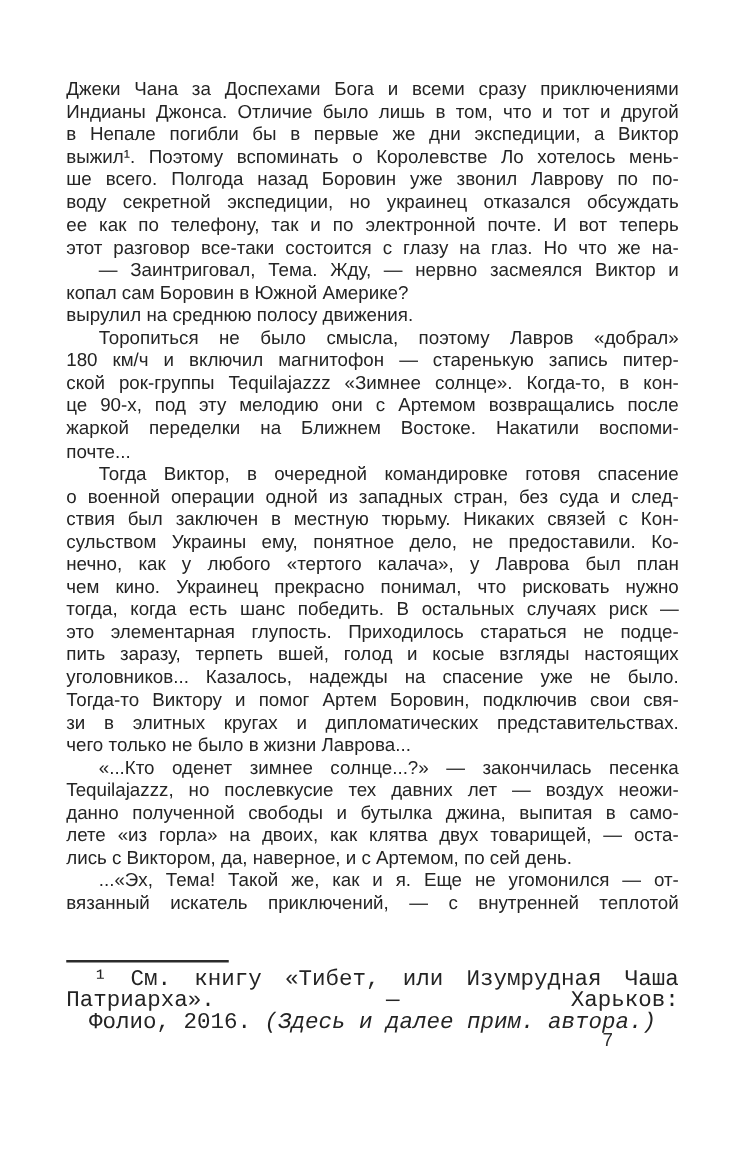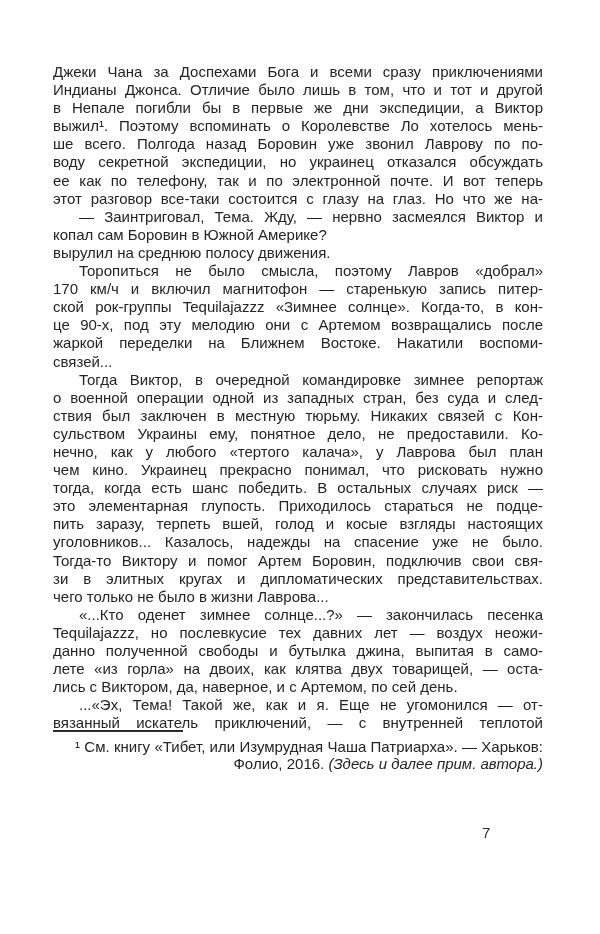--- a/index.html
+++ b/index.html
@@ -26,38 +26,39 @@
     -moz-text-align-last: justify;
   }
   .line.indent { text-indent: 26px; }
   .line.last {
     text-align-last: left;
     -moz-text-align-last: left;
   }
   .footnote {
     position: absolute;
     left: 53px;
-    top: 730px;
+    top: 768px;
     width: 490px;
-    font-size: 15px;
+    font-size: 18px;
+    font-family: Liberation Mono, monospace;
   }
   .footnote-rule {
     width: 130px;
     height: 2px;
     background: #2b2b2b;
     margin-bottom: 6px;
   }
   .fn-line { line-height: 17px; }
   .fn-line-1 {
     text-indent: 22px;
     text-align: justify;
     text-align-last: justify;
     -moz-text-align-last: justify;
   }
-  .fn-line-2 { text-align: right; }
+  .fn-line-2 { text-align: center; }
   .fn-italic { font-style: italic; }
   .page-number {
     position: absolute;
     left: 482px;
     top: 824px;
     font-size: 15px;
     color: #2e2e2e;
   }
 </style>
 </head>
@@ -71,26 +72,26 @@
       <div class="line">в Непале погибли бы в первые же дни экспедиции, а Виктор</div>
       <div class="line">выжил¹. Поэтому вспоминать о Королевстве Ло хотелось мень-</div>
       <div class="line">ше всего. Полгода назад Боровин уже звонил Лаврову по по-</div>
       <div class="line">воду секретной экспедиции, но украинец отказался обсуждать</div>
       <div class="line">ее как по телефону, так и по электронной почте. И вот теперь</div>
       <div class="line">этот разговор все-таки состоится с глазу на глаз. Но что же на-</div>
       <div class="line indent">— Заинтриговал, Тема. Жду, — нервно засмеялся Виктор и</div>
       <div class="line last">копал сам Боровин в Южной Америке?</div>
       <div class="line last">вырулил на среднюю полосу движения.</div>
       <div class="line indent">Торопиться не было смысла, поэтому Лавров «добрал»</div>
-      <div class="line">170 км/ч и включил магнитофон — старенькую запись питер-</div>
+      <div class="line">180 км/ч и включил магнитофон — старенькую запись питер-</div>
       <div class="line">ской рок-группы Tequilajazzz «Зимнее солнце». Когда-то, в кон-</div>
       <div class="line">це 90-х, под эту мелодию они с Артемом возвращались после</div>
       <div class="line">жаркой переделки на Ближнем Востоке. Накатили воспоми-</div>
-      <div class="line last">связей...</div>
-      <div class="line indent">Тогда Виктор, в очередной командировке зимнее репортаж</div>
+      <div class="line last">почте...</div>
+      <div class="line indent">Тогда Виктор, в очередной командировке готовя спасение</div>
       <div class="line">о военной операции одной из западных стран, без суда и след-</div>
       <div class="line">ствия был заключен в местную тюрьму. Никаких связей с Кон-</div>
       <div class="line">сульством Украины ему, понятное дело, не предоставили. Ко-</div>
       <div class="line">нечно, как у любого «тертого калача», у Лаврова был план</div>
       <div class="line">чем кино. Украинец прекрасно понимал, что рисковать нужно</div>
       <div class="line">тогда, когда есть шанс победить. В остальных случаях риск —</div>
       <div class="line">это элементарная глупость. Приходилось стараться не подце-</div>
       <div class="line">пить заразу, терпеть вшей, голод и косые взгляды настоящих</div>
       <div class="line">уголовников... Казалось, надежды на спасение уже не было.</div>
       <div class="line">Тогда-то Виктору и помог Артем Боровин, подключив свои свя-</div>

